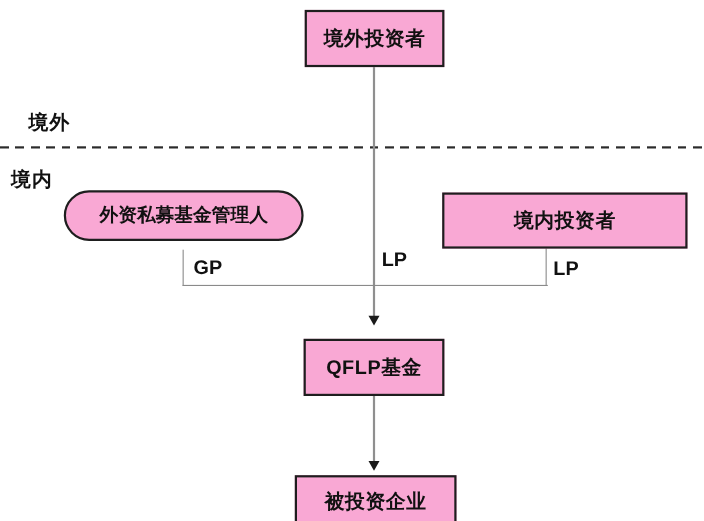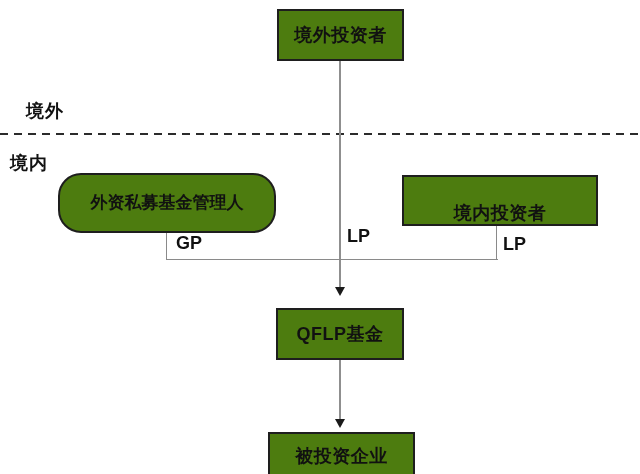--- a/index.html
+++ b/index.html
@@ -13,21 +13,21 @@
     height: 474px;
     background: #ffffff;
     font-family: "Liberation Sans", "DejaVu Sans", sans-serif;
     color: #111111;
     overflow: hidden;
   }
   .node {
     position: absolute;
     box-sizing: border-box;
     border: 2px solid #1e1e1e;
-    background: #4d7c0f;
+    background: #f9a8d4;
     display: flex;
     flex-direction: column;
     align-items: center;
     justify-content: center;
     text-align: center;
     font-weight: bold;
     font-size: 18px;
     line-height: 1.25;
     letter-spacing: 0.5px;
   }
@@ -68,22 +68,22 @@
   .arrow-down {
     position: absolute;
     width: 0;
     height: 0;
     border-left: 5px solid transparent;
     border-right: 5px solid transparent;
     border-top: 9px solid #1a1a1a;
   }
   
   #box-overseas-investor { left: 277px; top: 9px;   width: 127px; height: 52px; }
-  #box-manager           { left: 58px;  top: 173px; width: 218px; height: 60px; border-radius: 23px; }
-  #box-domestic-investor { left: 402px; top: 175px; width: 196px; height: 51px; justify-content: flex-end; }
+  #box-manager           { left: 58px;  top: 173px; width: 218px; height: 46px; border-radius: 23px; }
+  #box-domestic-investor { left: 402px; top: 175px; width: 223px; height: 51px; }
   #box-qflp-fund         { left: 276px; top: 308px; width: 128px; height: 52px; }
   #box-investee          { left: 268px; top: 432px; width: 147px; height: 48px; }
   
   #lbl-overseas  { left: 26px;  top: 99px;  }
   #lbl-domestic  { left: 10px;  top: 151px; font-family: Liberation Serif, serif; }
   #lbl-gp        { left: 176px; top: 233px; }
   #lbl-lp-center { left: 347px; top: 226px; }
   #lbl-lp-right  { left: 503px; top: 234px; }
   #lbl-invest    { left: 343px; top: 374px; }
   

